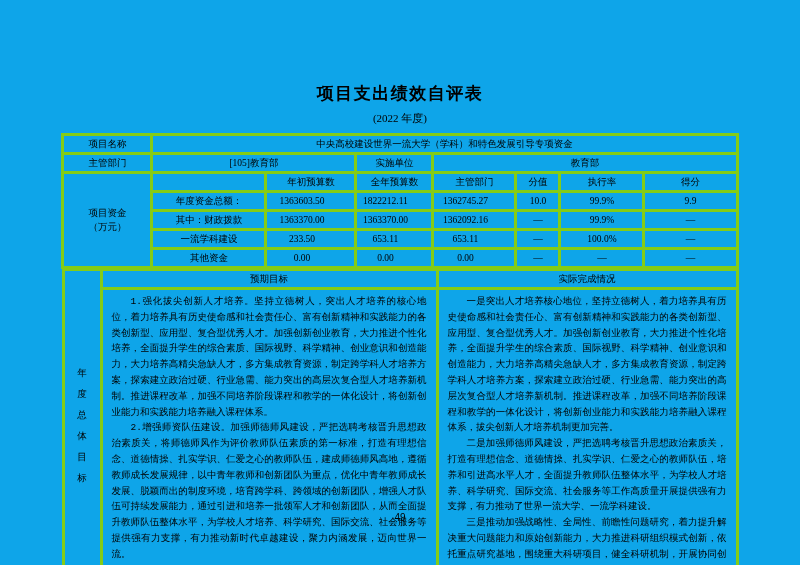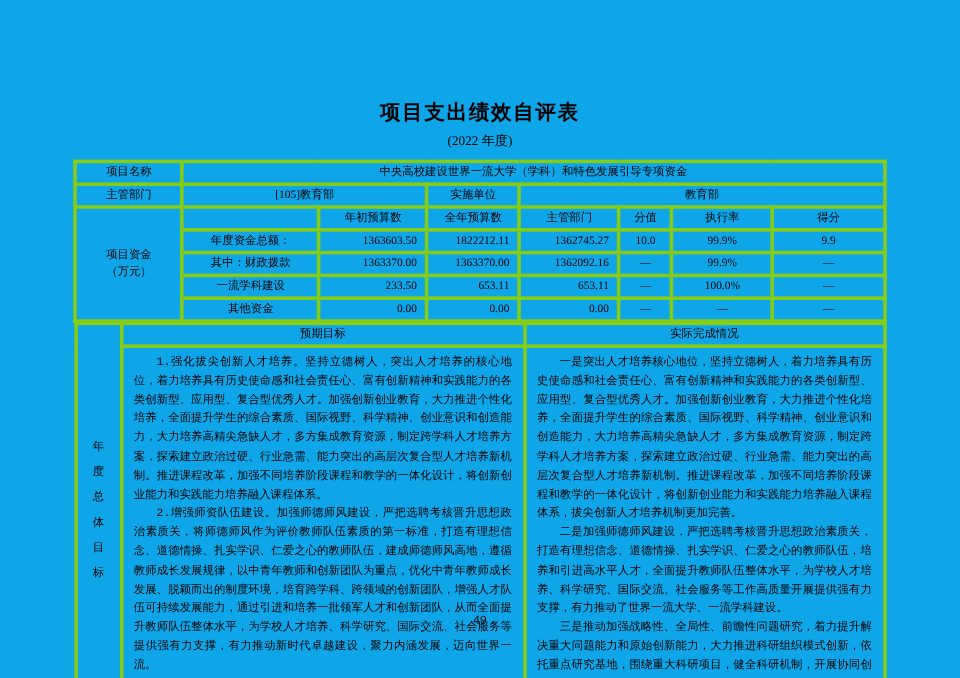--- a/index.html
+++ b/index.html
@@ -36,21 +36,21 @@
   table.tbl.goals { margin-top: -1px; }
   .tbl td {
     border: 3px solid #84cc16;
     font-size: 9.5px;
     line-height: 12px;
     padding: 2px 4px;
     text-align: center;
     vertical-align: middle;
     overflow: hidden;
   }
-  .tbl td.num { text-align: right; padding-right: 7px; }
+  .tbl td.num { text-align: center; padding-right: 22px; }
   .tbl tr.hrow td { height: 17px; }
   .tbl tr.chead td { height: 16px; }
   .tbl tr.frow td { height: 17px; }
   .tbl tr.ghead td { height: 15px; }
   .section-label div { line-height: 14px; }
   .goal-body td { vertical-align: top; height: 224px; padding: 4px 9px 2px 9px; font-family: Liberation Mono, monospace; }
   .goal-body p {
     margin: 0;
     text-align: justify;
     text-indent: 2em;

